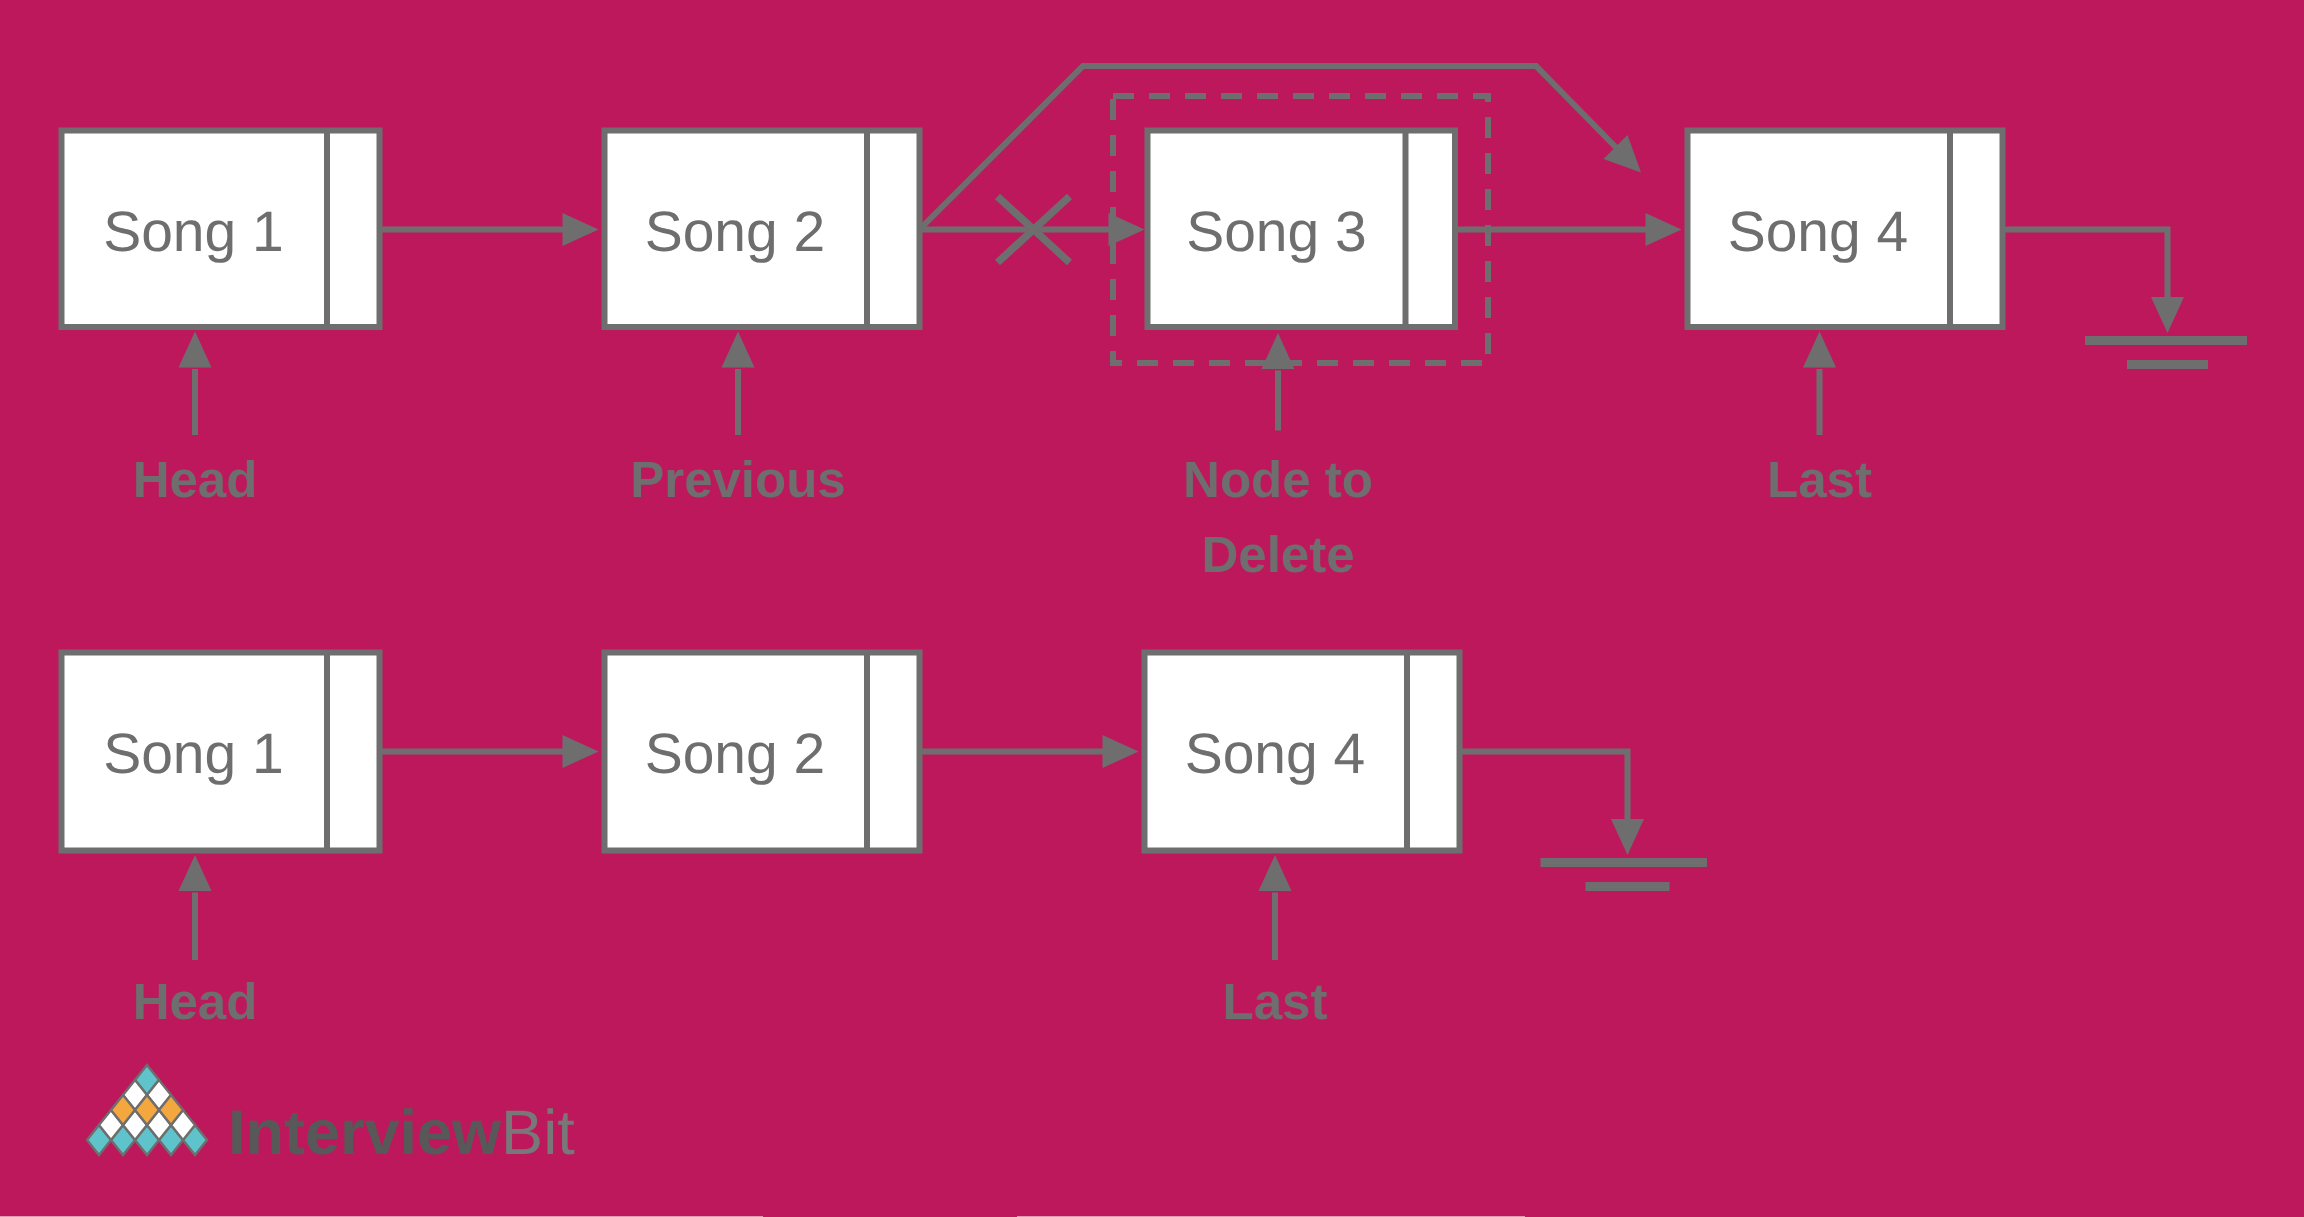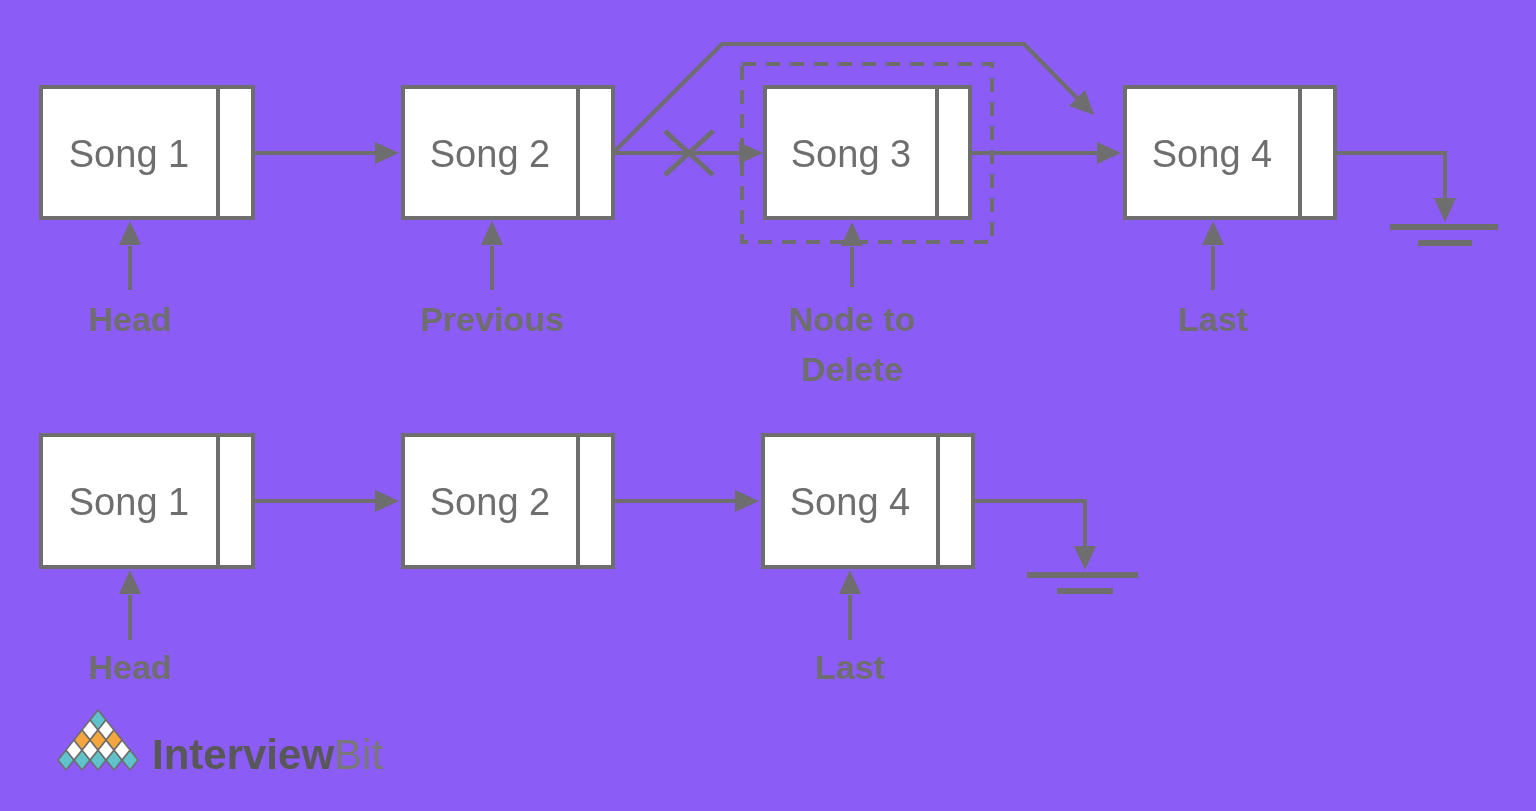--- a/index.html
+++ b/index.html
@@ -1,16 +1,16 @@
 <!DOCTYPE html>
 <html><head>
 <meta charset="utf-8">
 <style>
   html, body { margin: 0; padding: 0; background: #ffffff; }
-  .stage { width: 1536px; height: 811px; position: relative; background: #8b5cf6; overflow: hidden; }
+  .stage { width: 1536px; height: 811px; position: relative; background: #be185d; overflow: hidden; }
   svg text {
     font-family: "Liberation Sans", "DejaVu Sans", sans-serif;
     stroke: none;
   }
   .node-text { font-size: 38px; font-weight: 400; }
   .ptr-label { font-size: 34px; font-weight: 700; }
   .brand-bold { font-weight: 700; }
   .brand-light { font-weight: 400; }
   line, polyline { fill: none; }
   rect.box { fill: #ffffff; }

